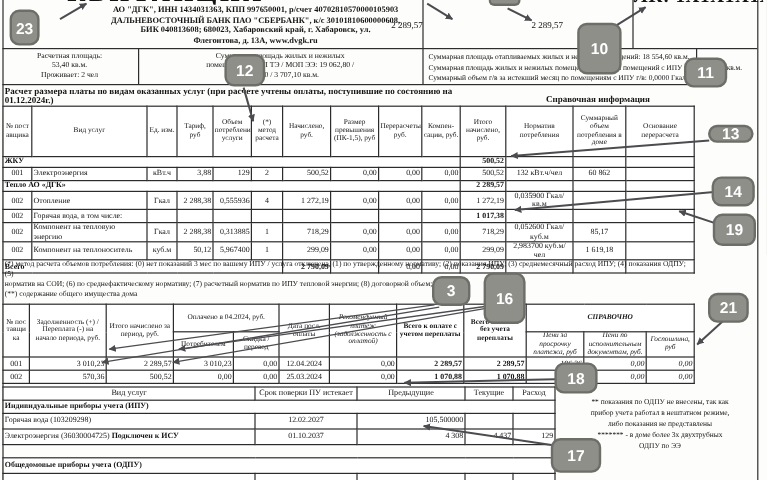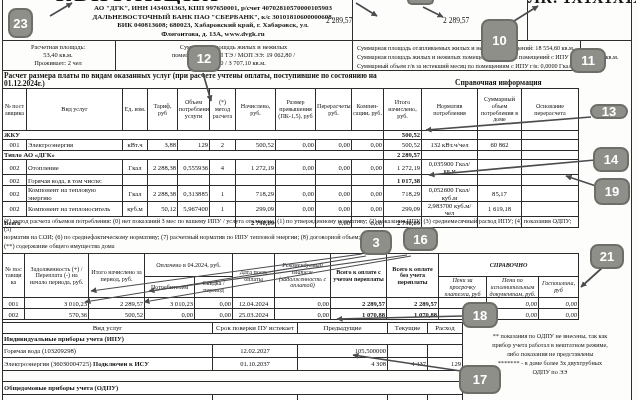--- a/index.html
+++ b/index.html
@@ -402,18 +402,18 @@
 
   <div class="badge" style="left:8px;top:8px;width:25px;height:30px">23</div>
   <div class="badgecut" style="left:407px;top:0;width:27px;height:5px"></div>
   <div class="badge" style="left:481px;top:19px;width:37px;height:43px">10</div>
   <div class="badge" style="left:187px;top:45px;width:34px;height:27px">12</div>
   <div class="badge" style="left:570px;top:48px;width:36px;height:25px">11</div>
   <div class="badge" style="left:590px;top:104px;width:38px;height:15px">13</div>
   <div class="badge" style="left:593px;top:147px;width:36px;height:25px">14</div>
   <div class="badge" style="left:594px;top:178px;width:36px;height:27px">19</div>
   <div class="badge" style="left:360px;top:230px;width:32px;height:25px">3</div>
-  <div class="badge" style="left:403px;top:227px;width:35px;height:24px">16</div>
+  <div class="badge" style="left:403px;top:227px;width:35px;height:43px">16</div>
   <div class="badge" style="left:590px;top:244px;width:34px;height:25px">21</div>
   <div class="badge" style="left:462px;top:302px;width:36px;height:26px">18</div>
   <div class="badge" style="left:459px;top:365px;width:42px;height:29px">17</div>
 
 </div>
 
 </body></html>

